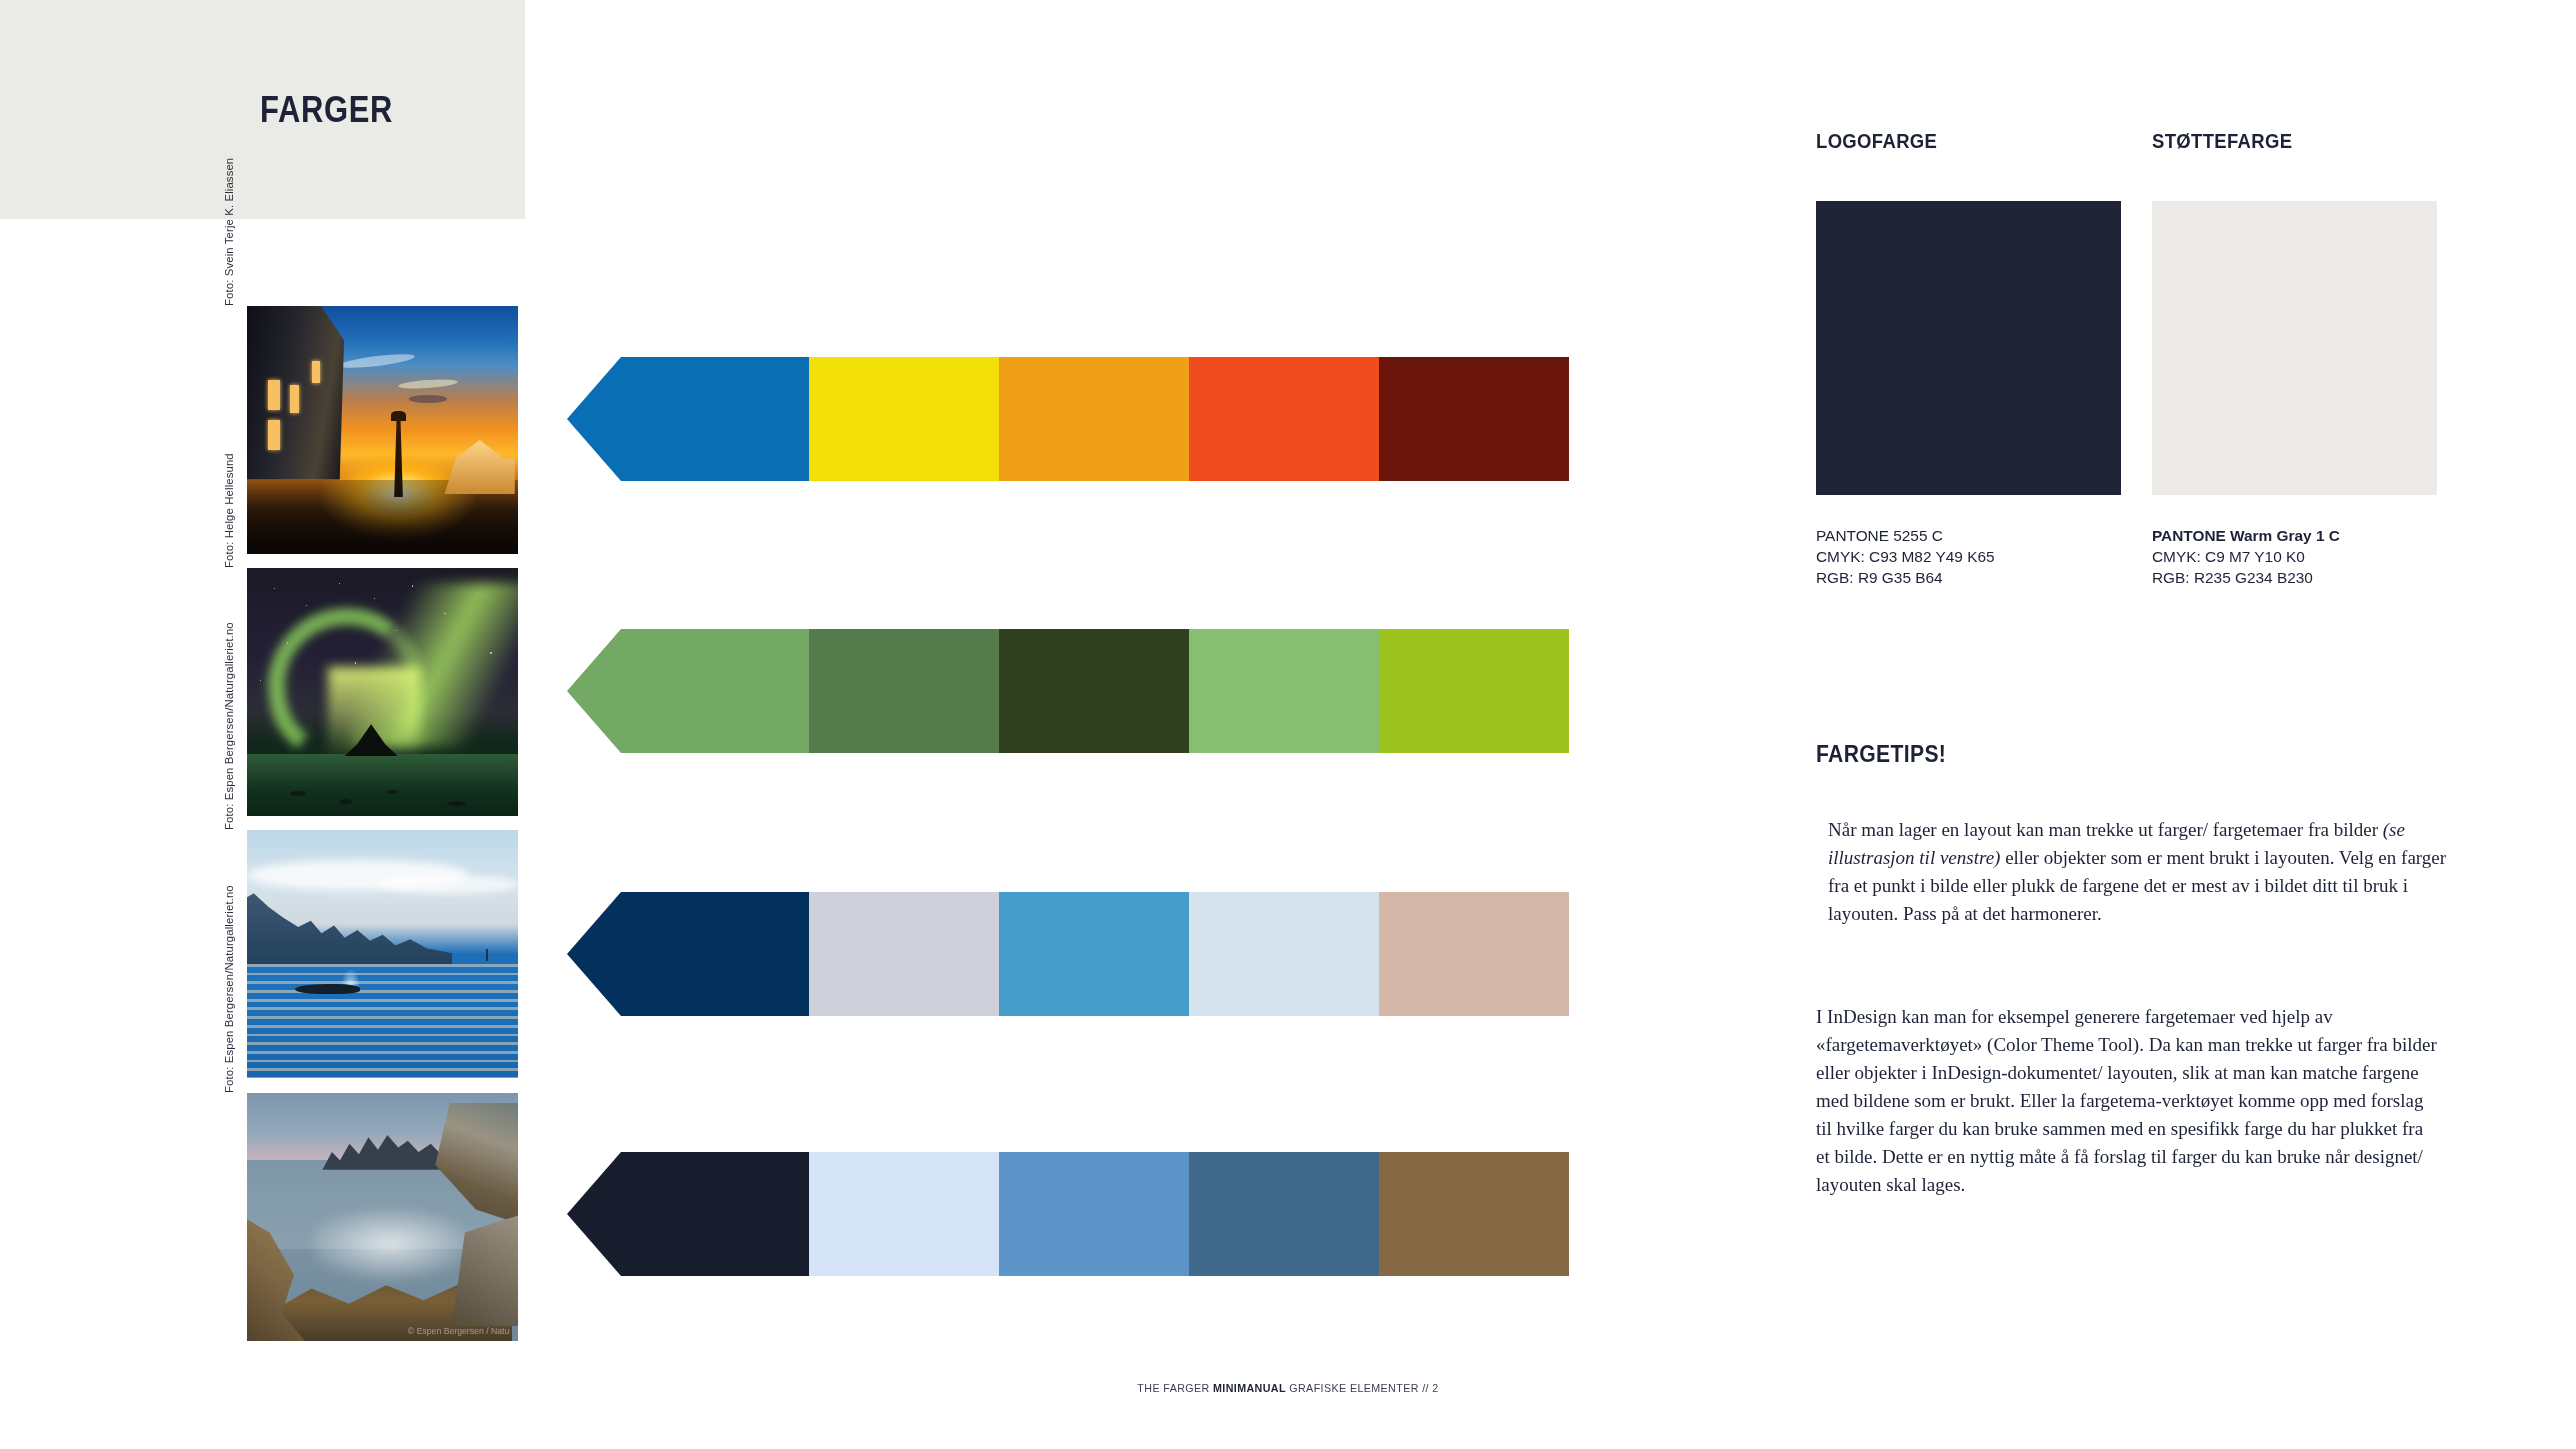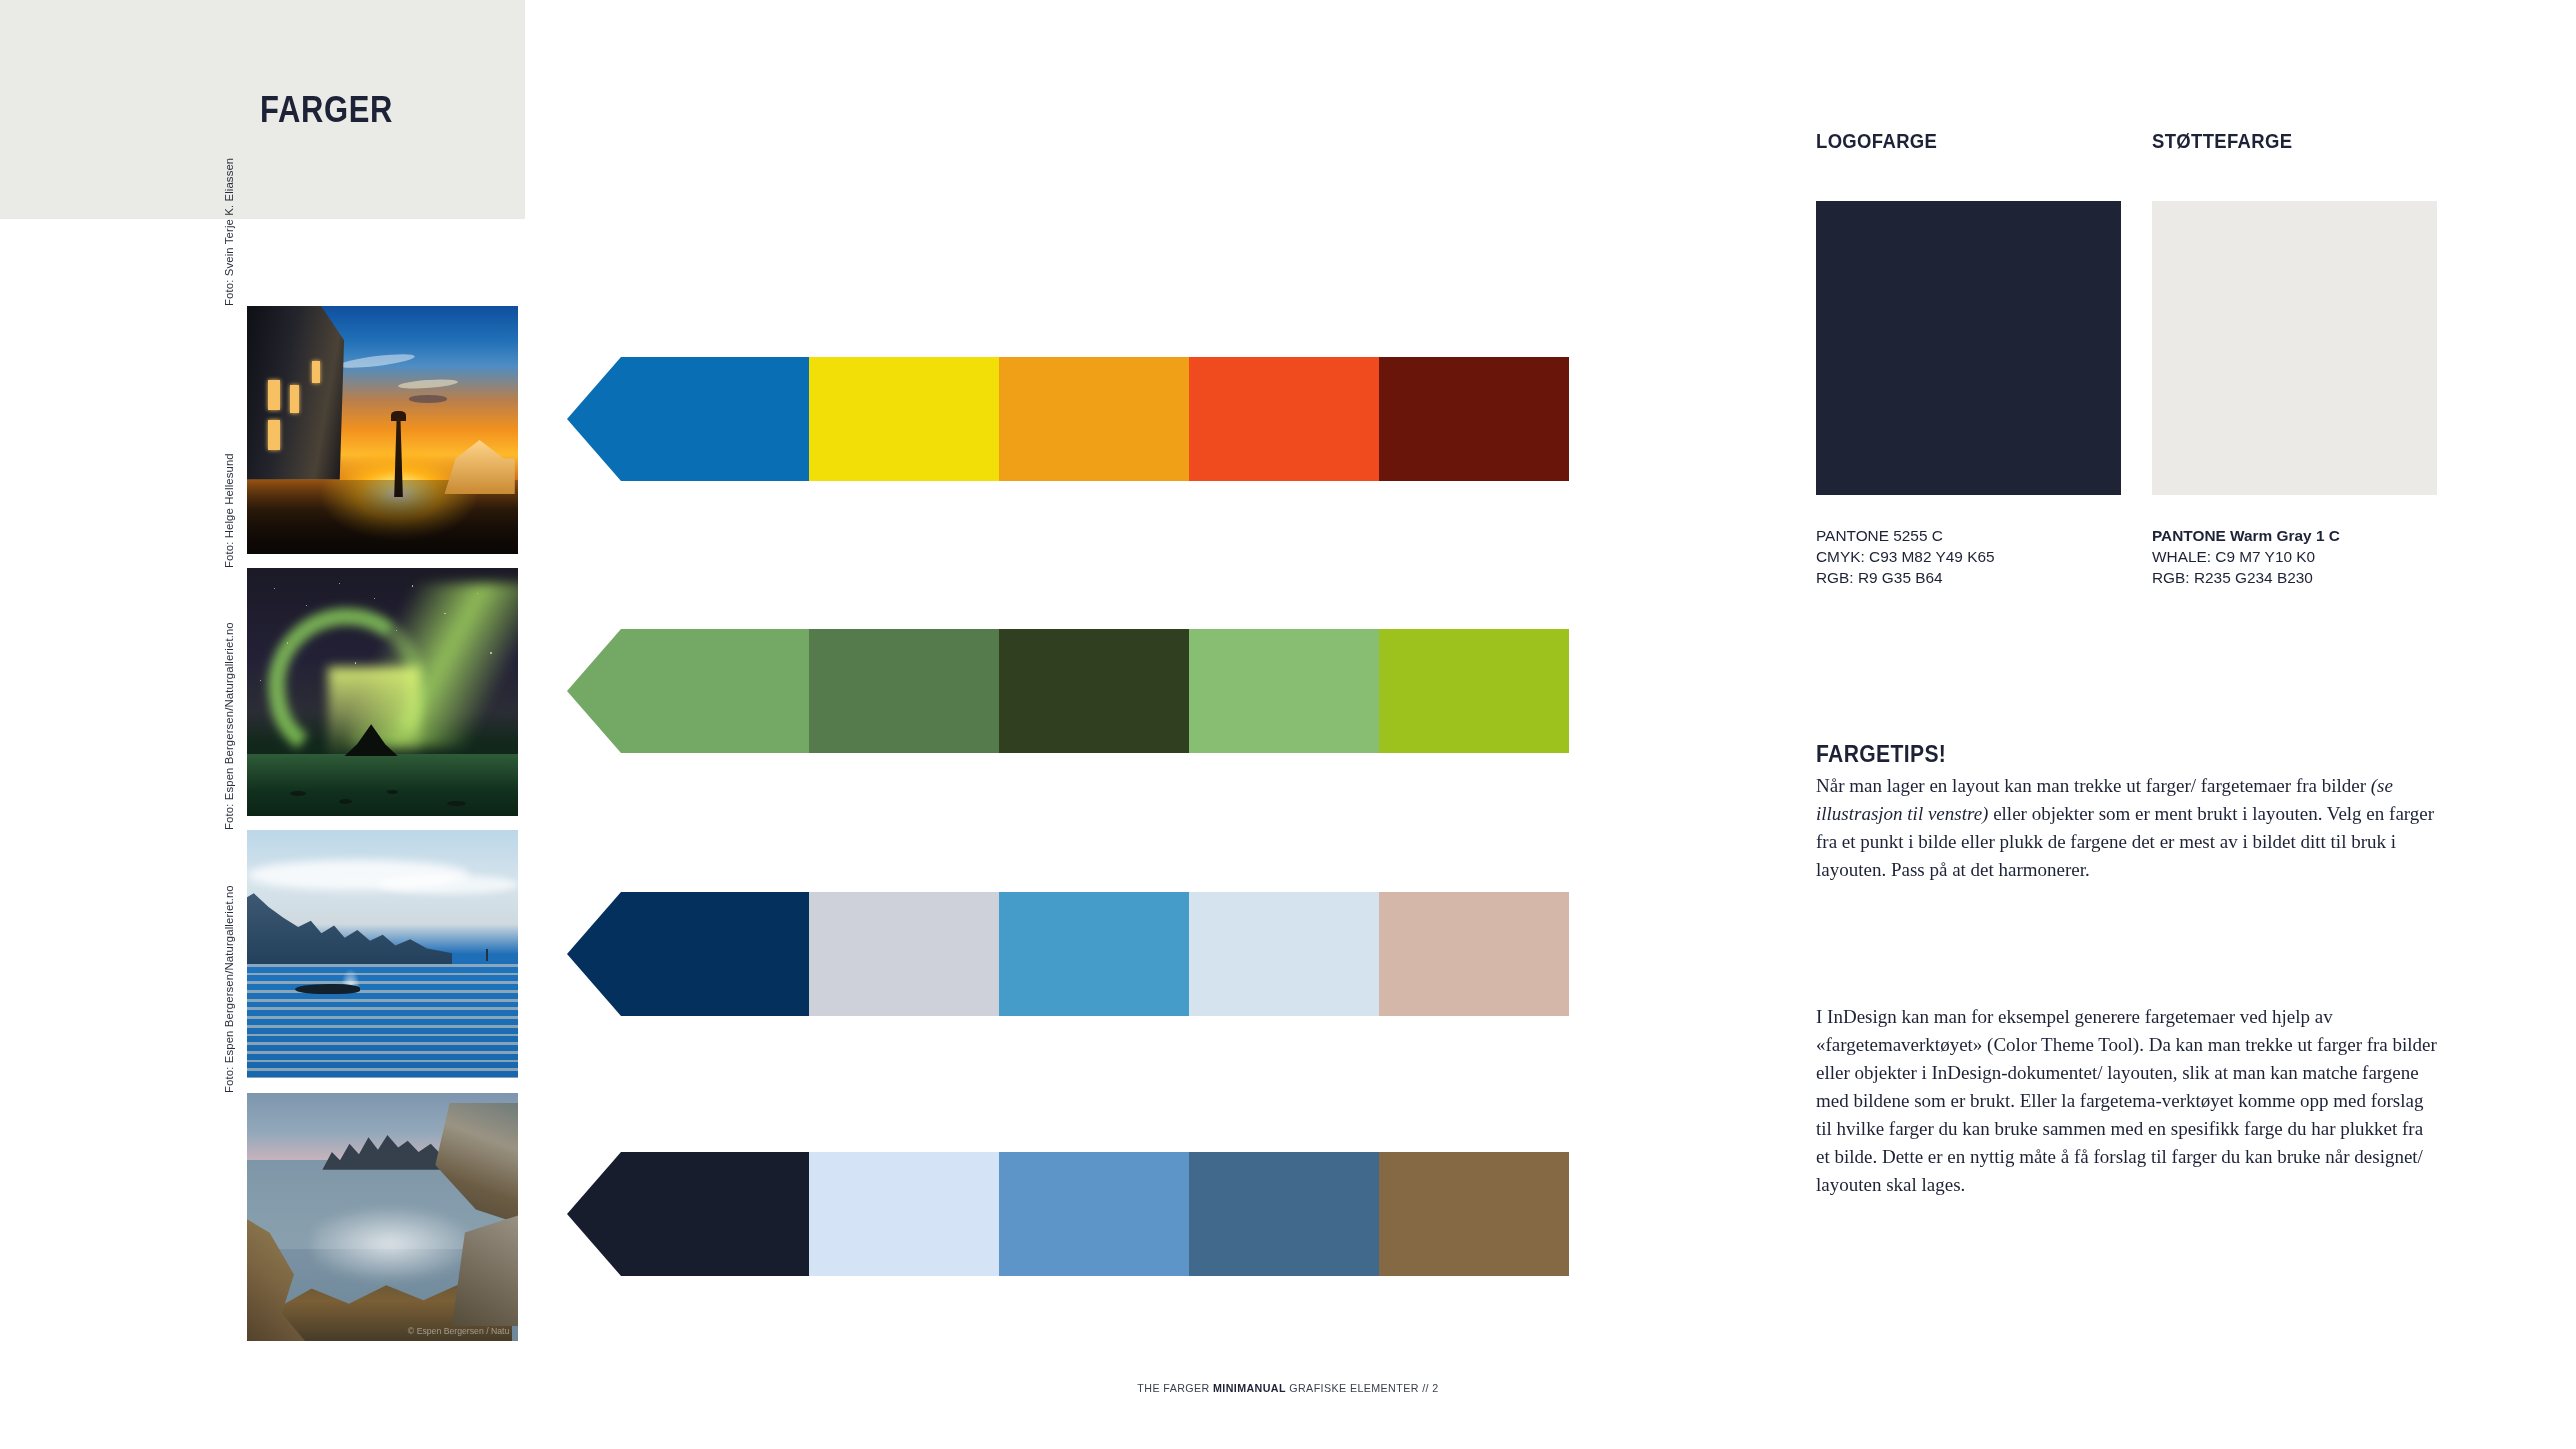--- a/index.html
+++ b/index.html
@@ -192,21 +192,21 @@
   #tips-title{
     position:absolute; left:1816px; top:740px;
     font-size:24px; font-weight:700; letter-spacing:0.4px; color:#1d2236;
     transform:scaleX(0.88); transform-origin:left center;
   }
   .tips-body{
     position:absolute; left:1816px; width:621px;
     font-family:"Liberation Serif", serif;
     font-size:19px; line-height:28px; color:#1d2236;
   }
-  #tips-p1{ top:772px; }
+  #tips-p1{ top:816px;margin-left:12px; }
   #tips-p2{ top:1003px; }
   .tips-body em{ font-style:italic; }
 
   
   #footer{
     position:absolute; left:0; top:1382px; width:2576px;
     text-align:center;
     font-size:10.7px; letter-spacing:0.4px; color:#3a3f4d;
     font-family:"Liberation Sans", sans-serif;
   }
@@ -327,21 +327,21 @@
 <div class="col-head" style="left:2152px; top:129px;">STØTTEFARGE</div>
 
 <div class="swatch" id="swatch-logo" style="left: 1816px; top: 201px; width: 305px; height: 294px; background: rgb(30, 35, 54);"></div>
 <div class="swatch" id="swatch-support" style="left: 2152px; top: 201px; width: 285px; height: 294px; background: rgb(235, 234, 230);"></div>
 
 <div class="spec" style="left:1816px; top:525px;">PANTONE 5255 C</div>
 <div class="spec" style="left:1816px; top:546px;">CMYK: C93 M82 Y49 K65</div>
 <div class="spec" style="left:1816px; top:567px;">RGB: R9 G35 B64</div>
 
 <div class="spec" style="left:2152px; top:525px;font-weight:bold;">PANTONE Warm Gray 1 C</div>
-<div class="spec" style="left:2152px; top:546px;">WHALE: C9 M7 Y10 K0</div>
+<div class="spec" style="left:2152px; top:546px;">CMYK: C9 M7 Y10 K0</div>
 <div class="spec" style="left:2152px; top:567px;">RGB: R235 G234 B230</div>
 
 <div id="tips-title">FARGETIPS!</div>
 <div class="tips-body" id="tips-p1">
   <span>Når man lager en layout kan man trekke ut farger/ fargetemaer fra bilder </span><em>(se illustrasjon til venstre)</em><span> eller objekter som er ment brukt i layouten. Velg en farger fra et punkt i bilde eller plukk de fargene det er mest av i bildet ditt til bruk i layouten. Pass på at det harmonerer.</span>
 </div>
 <div class="tips-body" id="tips-p2">I InDesign kan man for eksempel generere fargetemaer ved hjelp av «fargetemaverktøyet» (Color Theme Tool). Da kan man trekke ut farger fra bilder eller objekter i InDesign-dokumentet/ layouten, slik at man kan matche fargene med bildene som er brukt. Eller la fargetema-verktøyet komme opp med forslag til hvilke farger du kan bruke sammen med en spesifikk farge du har plukket fra et bilde. Dette er en nyttig måte å få forslag til farger du kan bruke når designet/ layouten skal lages.</div>
 
 <div id="footer">
   <span>THE FARGER </span><b>MINIMANUAL</b><span> GRAFISKE ELEMENTER // 2</span>

